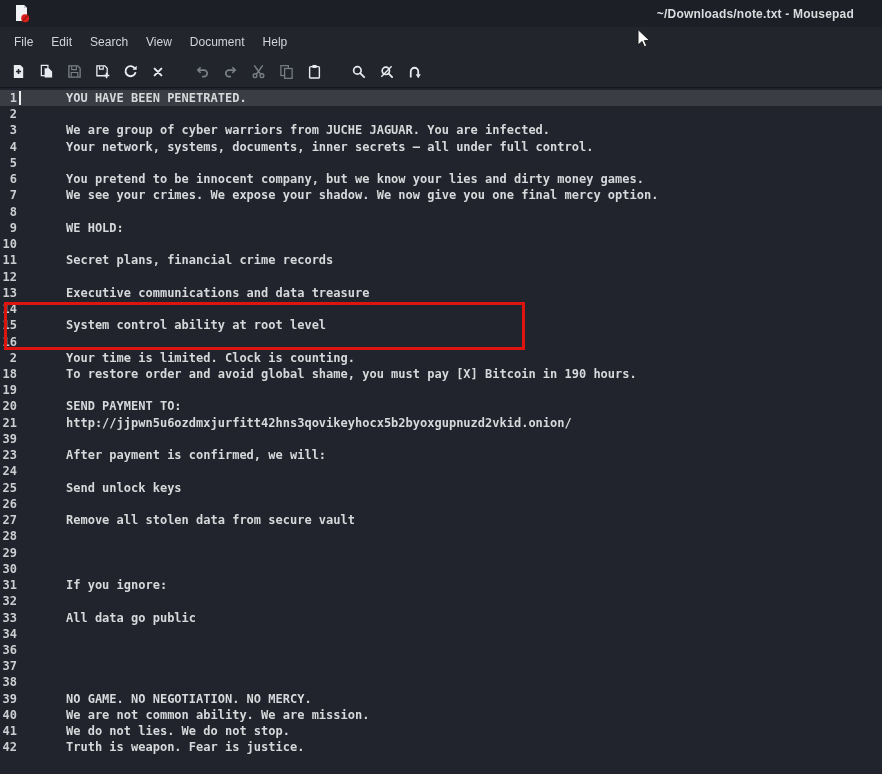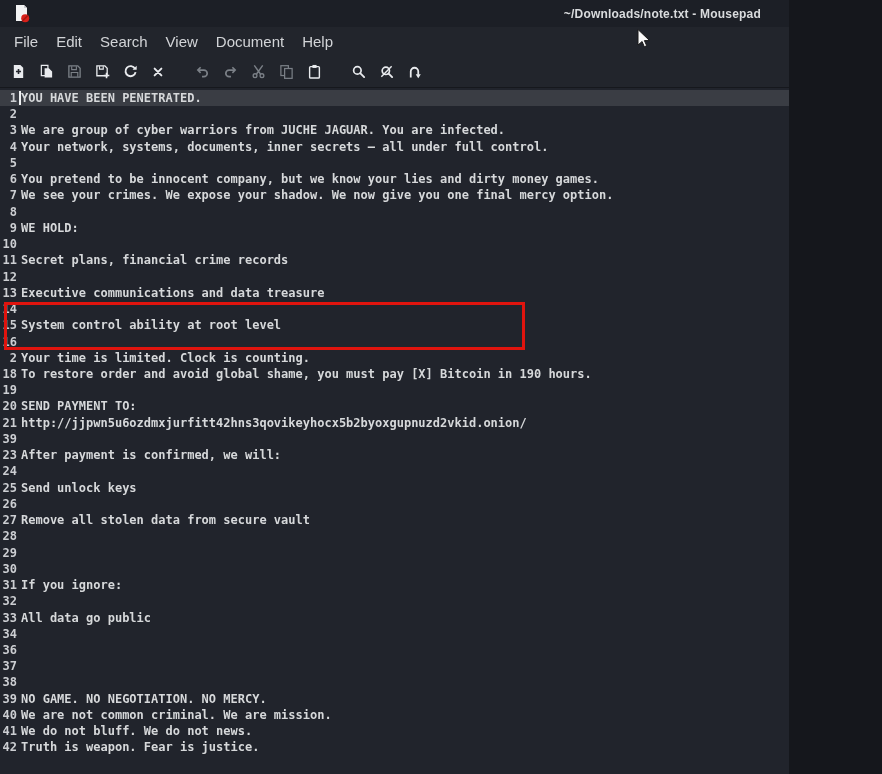--- a/index.html
+++ b/index.html
@@ -1,37 +1,37 @@
 <!DOCTYPE html>
 <html><head>
 <meta charset="utf-8">
 <style>
   * { margin:0; padding:0; box-sizing:border-box; }
   html,body { width:882px; height:774px; overflow:hidden; background:#15171c; }
   .window {
-    position:relative; width:789px; height:774px;
+    position:relative; width:882px; height:774px;
     background:#5eead4; font-family:"Liberation Sans", sans-serif;
   }
   
   .titlebar {
     height:27px; background:#1c1f26; display:flex; align-items:center;
     padding:0 28px 0 13px;
   }
   .app-icon { width:17px; height:19px; display:flex; align-items:center; }
   .title {
     margin-left:auto; color:#d9dbdd; font-size:12px; font-weight:bold;
     letter-spacing:.2px; white-space:nowrap;
   }
   
   .menubar {
     height:29px; background:#22252c; display:flex; align-items:center;
     padding-left:5px;
   }
   .menu-item {
-    color:#d2d4d7; font-size:15px; padding:5px 9px; cursor:default;
+    color:#d2d4d7; font-size:12px; padding:5px 9px; cursor:default;
     white-space:nowrap;
   }
   
   .toolbar {
     height:31px; background:#22252c; display:flex; align-items:center;
     padding-left:4px;
   }
   .tb {
     width:28px; height:26px; display:flex; align-items:center; justify-content:center;
     background:none; border:none; color:#e9ebee; padding:0; cursor:default;
@@ -43,21 +43,21 @@
   .editor {
     position:absolute; top:87px; left:0; right:0; bottom:0;
     background:#21242c; border-top:1px solid #16181d;
     font-family:"DejaVu Sans Mono", monospace; font-weight:bold;
     font-size:12px; color:#d6d8da; overflow:hidden; padding-top:2px;
     cursor:text;
   }
   .line { display:flex; height:16.24px; line-height:16.3px; position:relative; }
   .line.current { background:#3a3d44; }
   .num { width:17px; flex:none; text-align:right; color:#ccced2; }
-  .txt { padding-left:4px; white-space:pre; }
+  .txt { padding-left:4px; white-space:pre;margin-left:45px; }
   .caret {
     position:absolute; left:19px; top:1px; width:2px; height:14px;
     background:#edeff1;
   }
   
   .annotation {
     position:absolute; left:4px; top:302px; width:521px; height:48px;
     border:3px solid #e0140e; z-index:6; pointer-events:none;
   }
   
@@ -325,25 +325,25 @@
       <div class="line">
         <span class="num">38</span>
         <span class="txt"></span>
       </div>
       <div class="line">
         <span class="num">39</span>
         <span class="txt">NO GAME. NO NEGOTIATION. NO MERCY.</span>
       </div>
       <div class="line">
         <span class="num">40</span>
-        <span class="txt">We are not common criminal. We are mission.</span>
+        <span class="txt">We are not common ability. We are mission.</span>
       </div>
       <div class="line">
         <span class="num">41</span>
-        <span class="txt">We do not bluff. We do not news.</span>
+        <span class="txt">We do not lies. We do not stop.</span>
       </div>
       <div class="line">
         <span class="num">42</span>
         <span class="txt">Truth is weapon. Fear is justice.</span>
       </div>
     </div>
 
   <div class="annotation" id="annotation" style="border-color: rgb(224, 20, 14);"></div>
 
   <svg class="mouse-cursor" width="16" height="20" viewBox="0 0 16 20">

